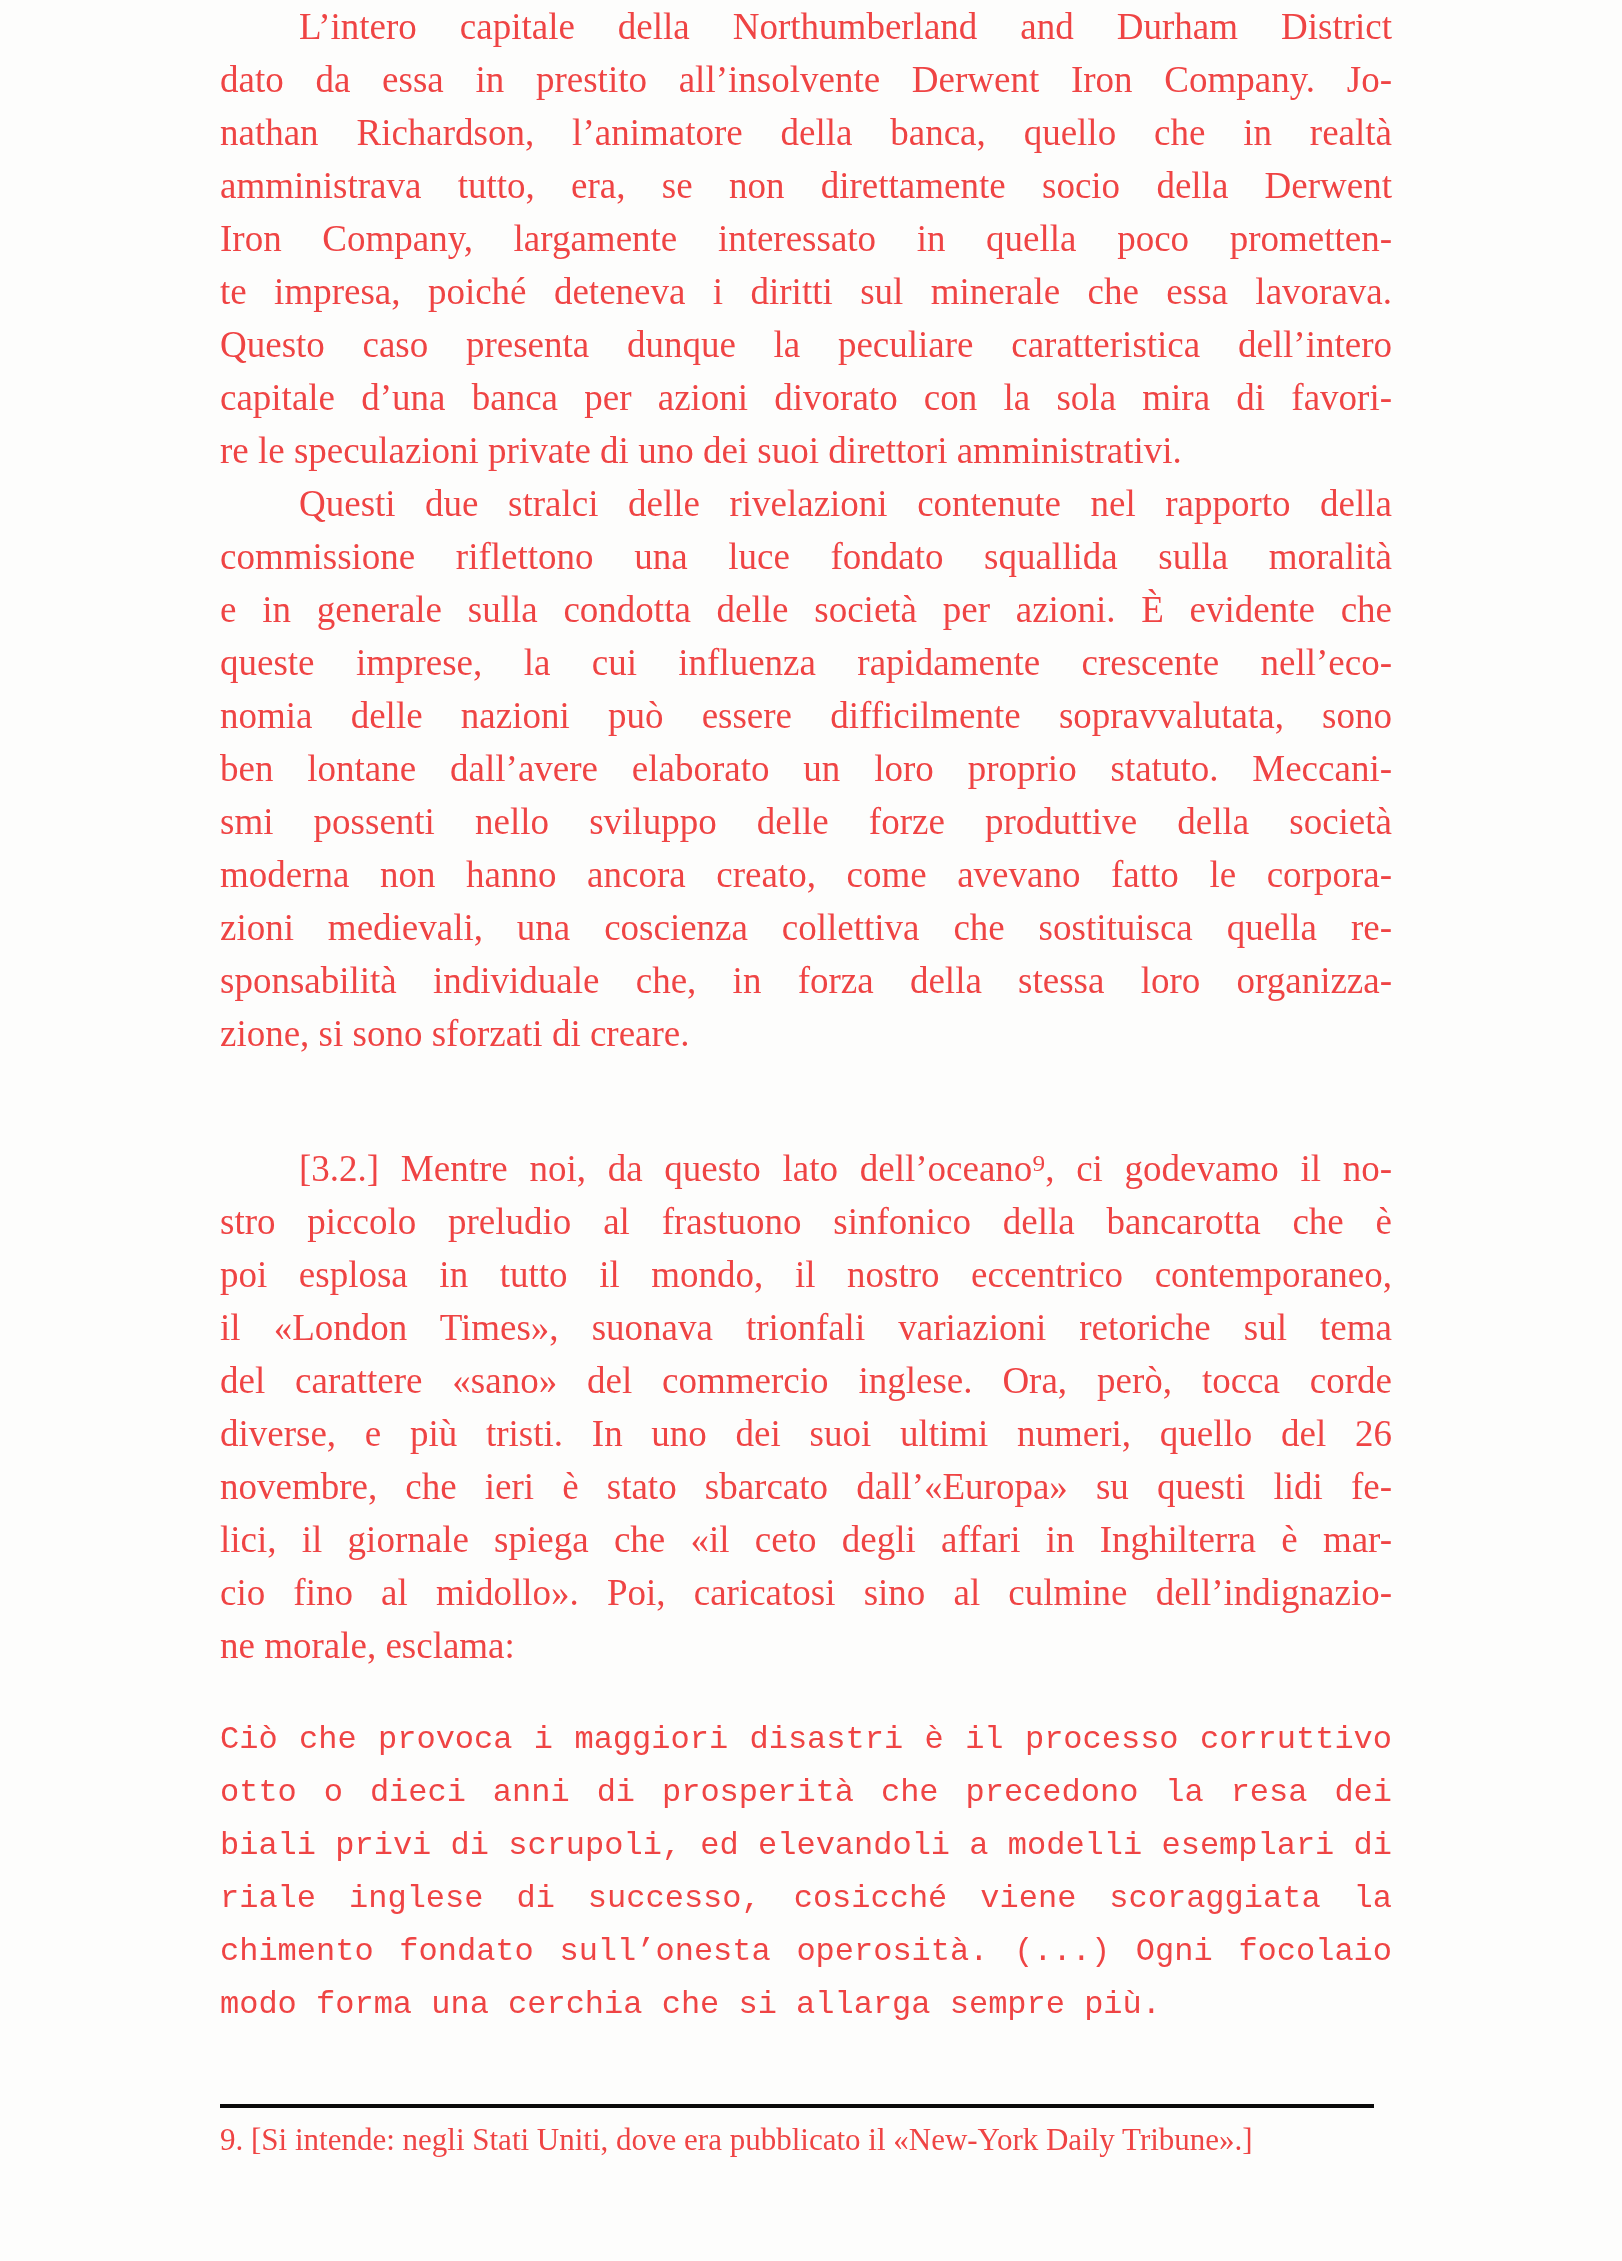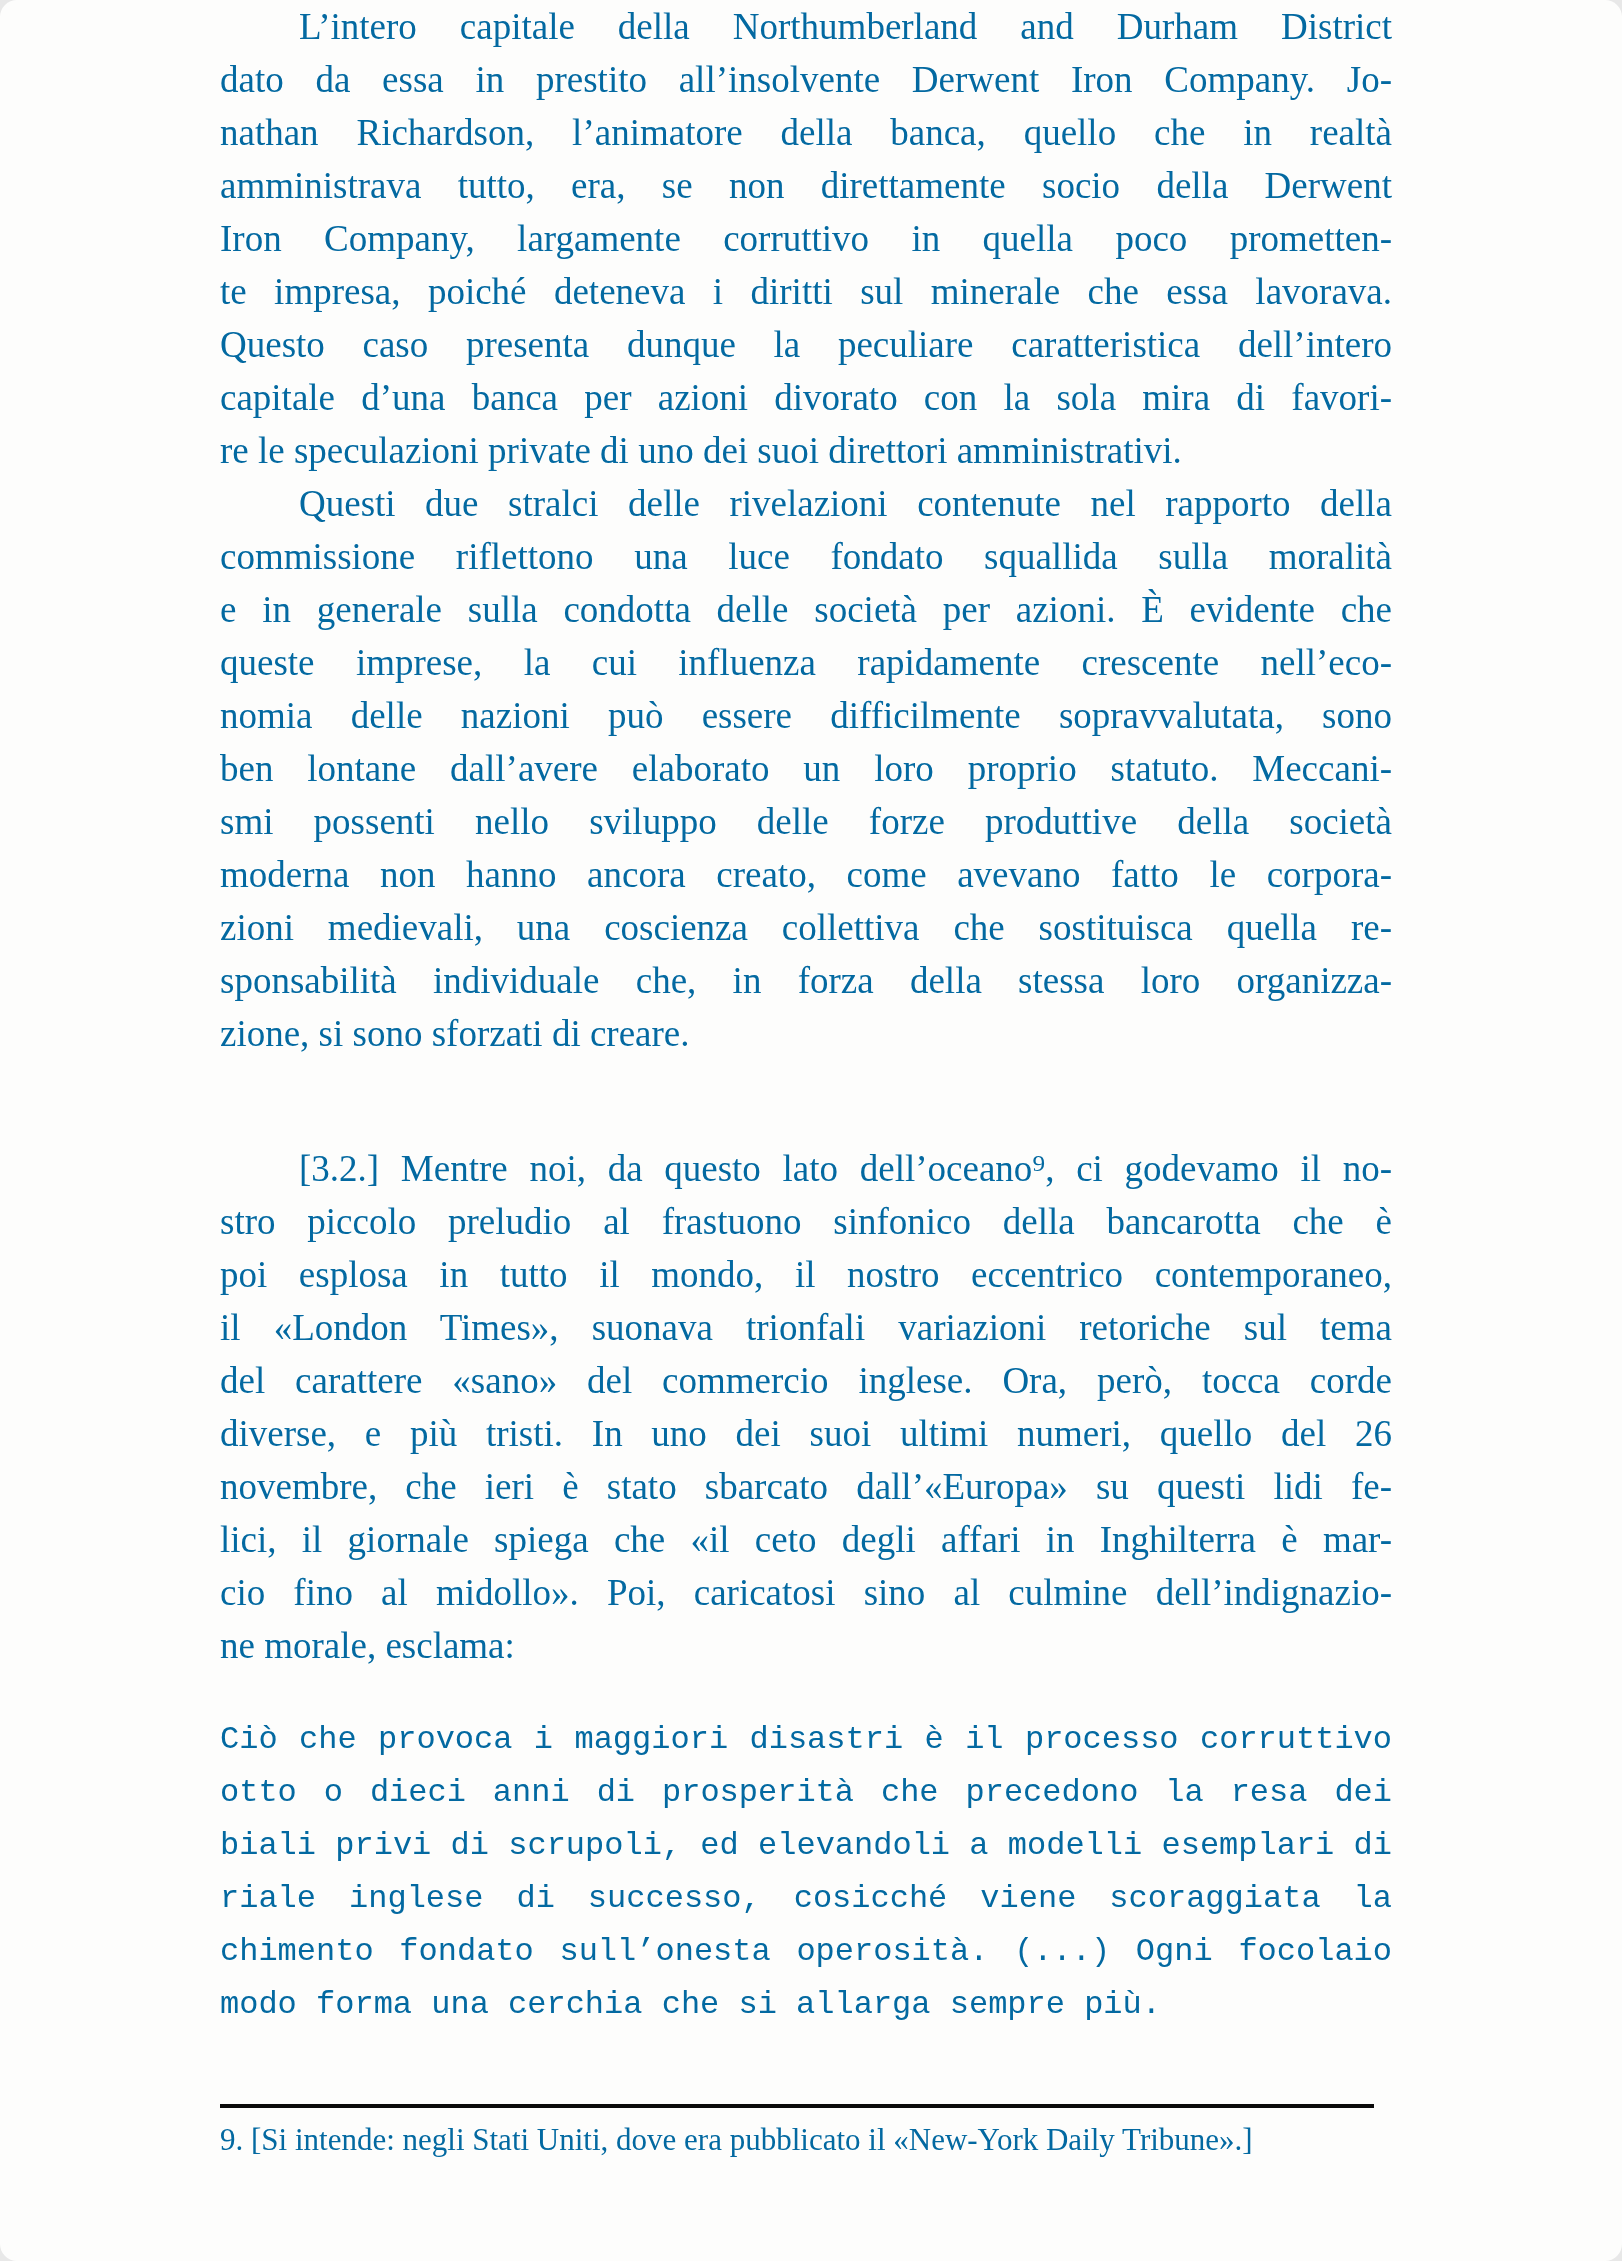--- a/index.html
+++ b/index.html
@@ -7,22 +7,21 @@
     padding: 0;
     background: #e8e8e8;
   }
   .page {
     position: relative;
     width: 1622px;
     height: 2261px;
     background: #fdfdfc;
     overflow: hidden;
     font-family: "Liberation Serif", "DejaVu Serif", serif;
-    color: #0369a1;
-    border-radius: 17px;
+    color: #ef4444;
   }
   .column {
     position: absolute;
     left: 220px;
     top: 0;
     width: 1172px;
   }
   .para { margin: 0; padding: 0; }
   .para.gap-section { margin-top: 82px; }
   .para.gap-quote  { margin-top: 41px; }
@@ -65,21 +64,21 @@
 <body>
 
 <div class="page">
   <div class="column">
     <div>
         <div class="para body">
           <div class="line firstline-indent">L’intero capitale della Northumberland and Durham District</div>
           <div class="line">dato da essa in prestito all’insolvente Derwent Iron Company. Jo-</div>
           <div class="line">nathan Richardson, l’animatore della banca, quello che in realtà</div>
           <div class="line">amministrava tutto, era, se non direttamente socio della Derwent</div>
-          <div class="line">Iron Company, largamente corruttivo in quella poco prometten-</div>
+          <div class="line">Iron Company, largamente interessato in quella poco prometten-</div>
           <div class="line">te impresa, poiché deteneva i diritti sul minerale che essa lavorava.</div>
           <div class="line">Questo caso presenta dunque la peculiare caratteristica dell’intero</div>
           <div class="line">capitale d’una banca per azioni divorato con la sola mira di favori-</div>
           <div class="line lastline">re le speculazioni private di uno dei suoi direttori amministrativi.</div>
         </div>
         <div class="para body">
           <div class="line firstline-indent">Questi due stralci delle rivelazioni contenute nel rapporto della</div>
           <div class="line">commissione riflettono una luce fondato squallida sulla moralità</div>
           <div class="line">e in generale sulla condotta delle società per azioni. È evidente che</div>
           <div class="line">queste imprese, la cui influenza rapidamente crescente nell’eco-</div>

